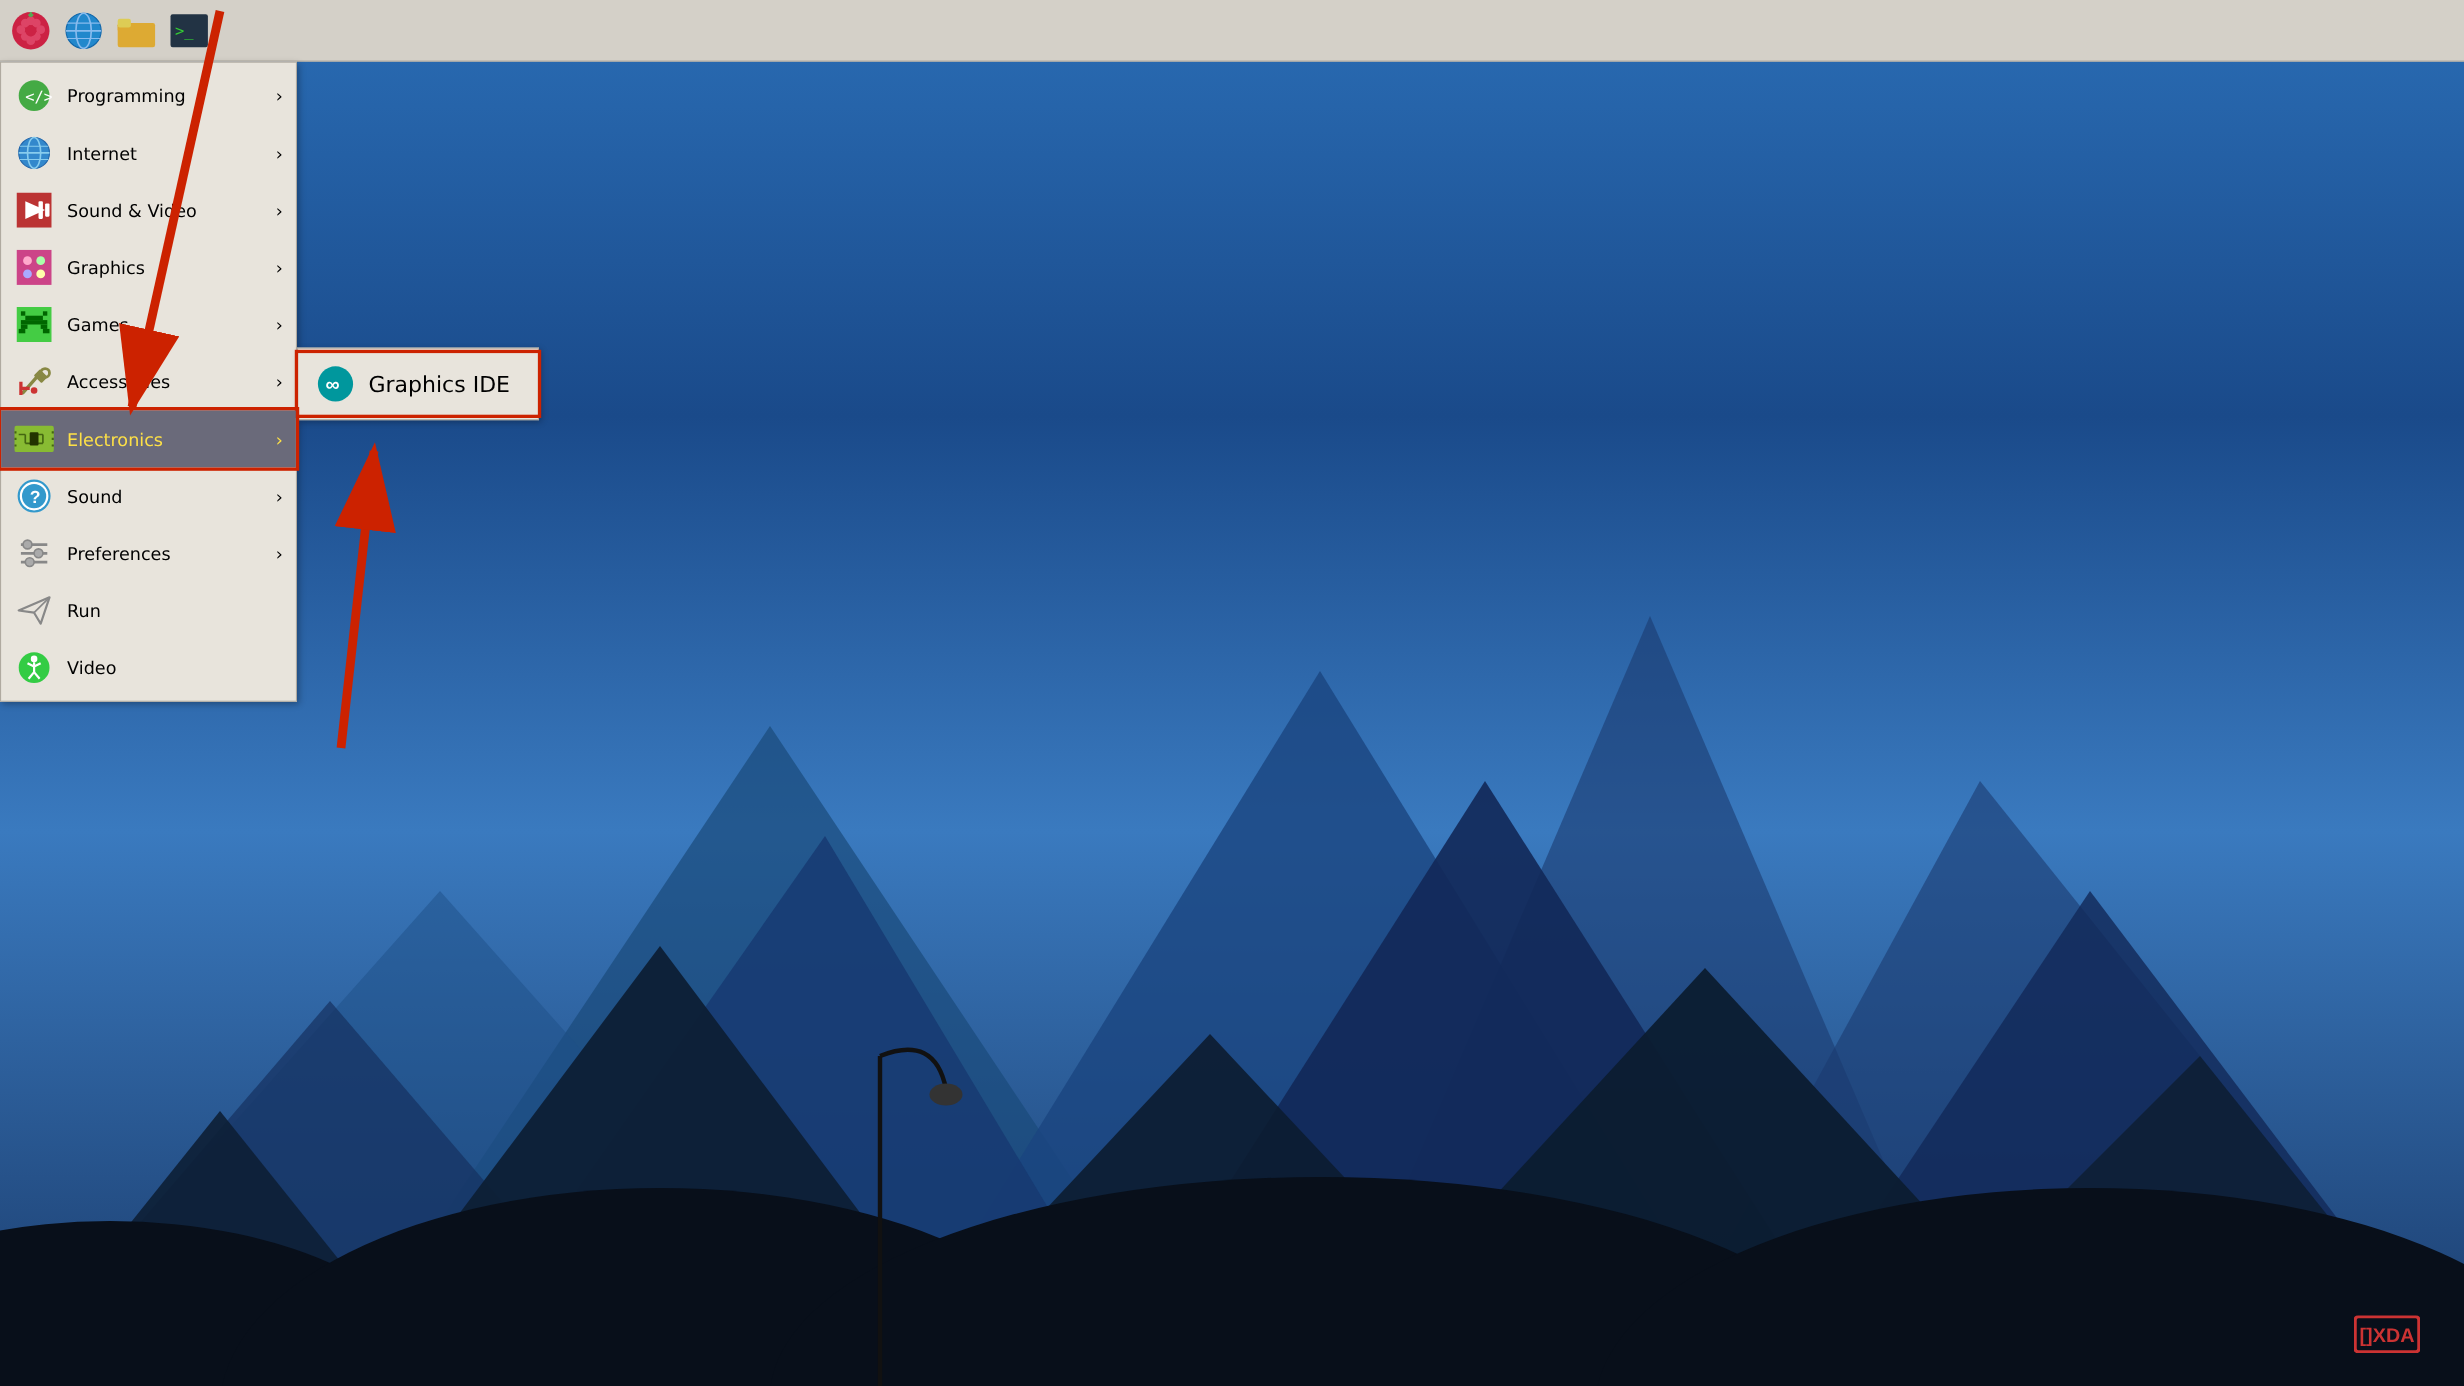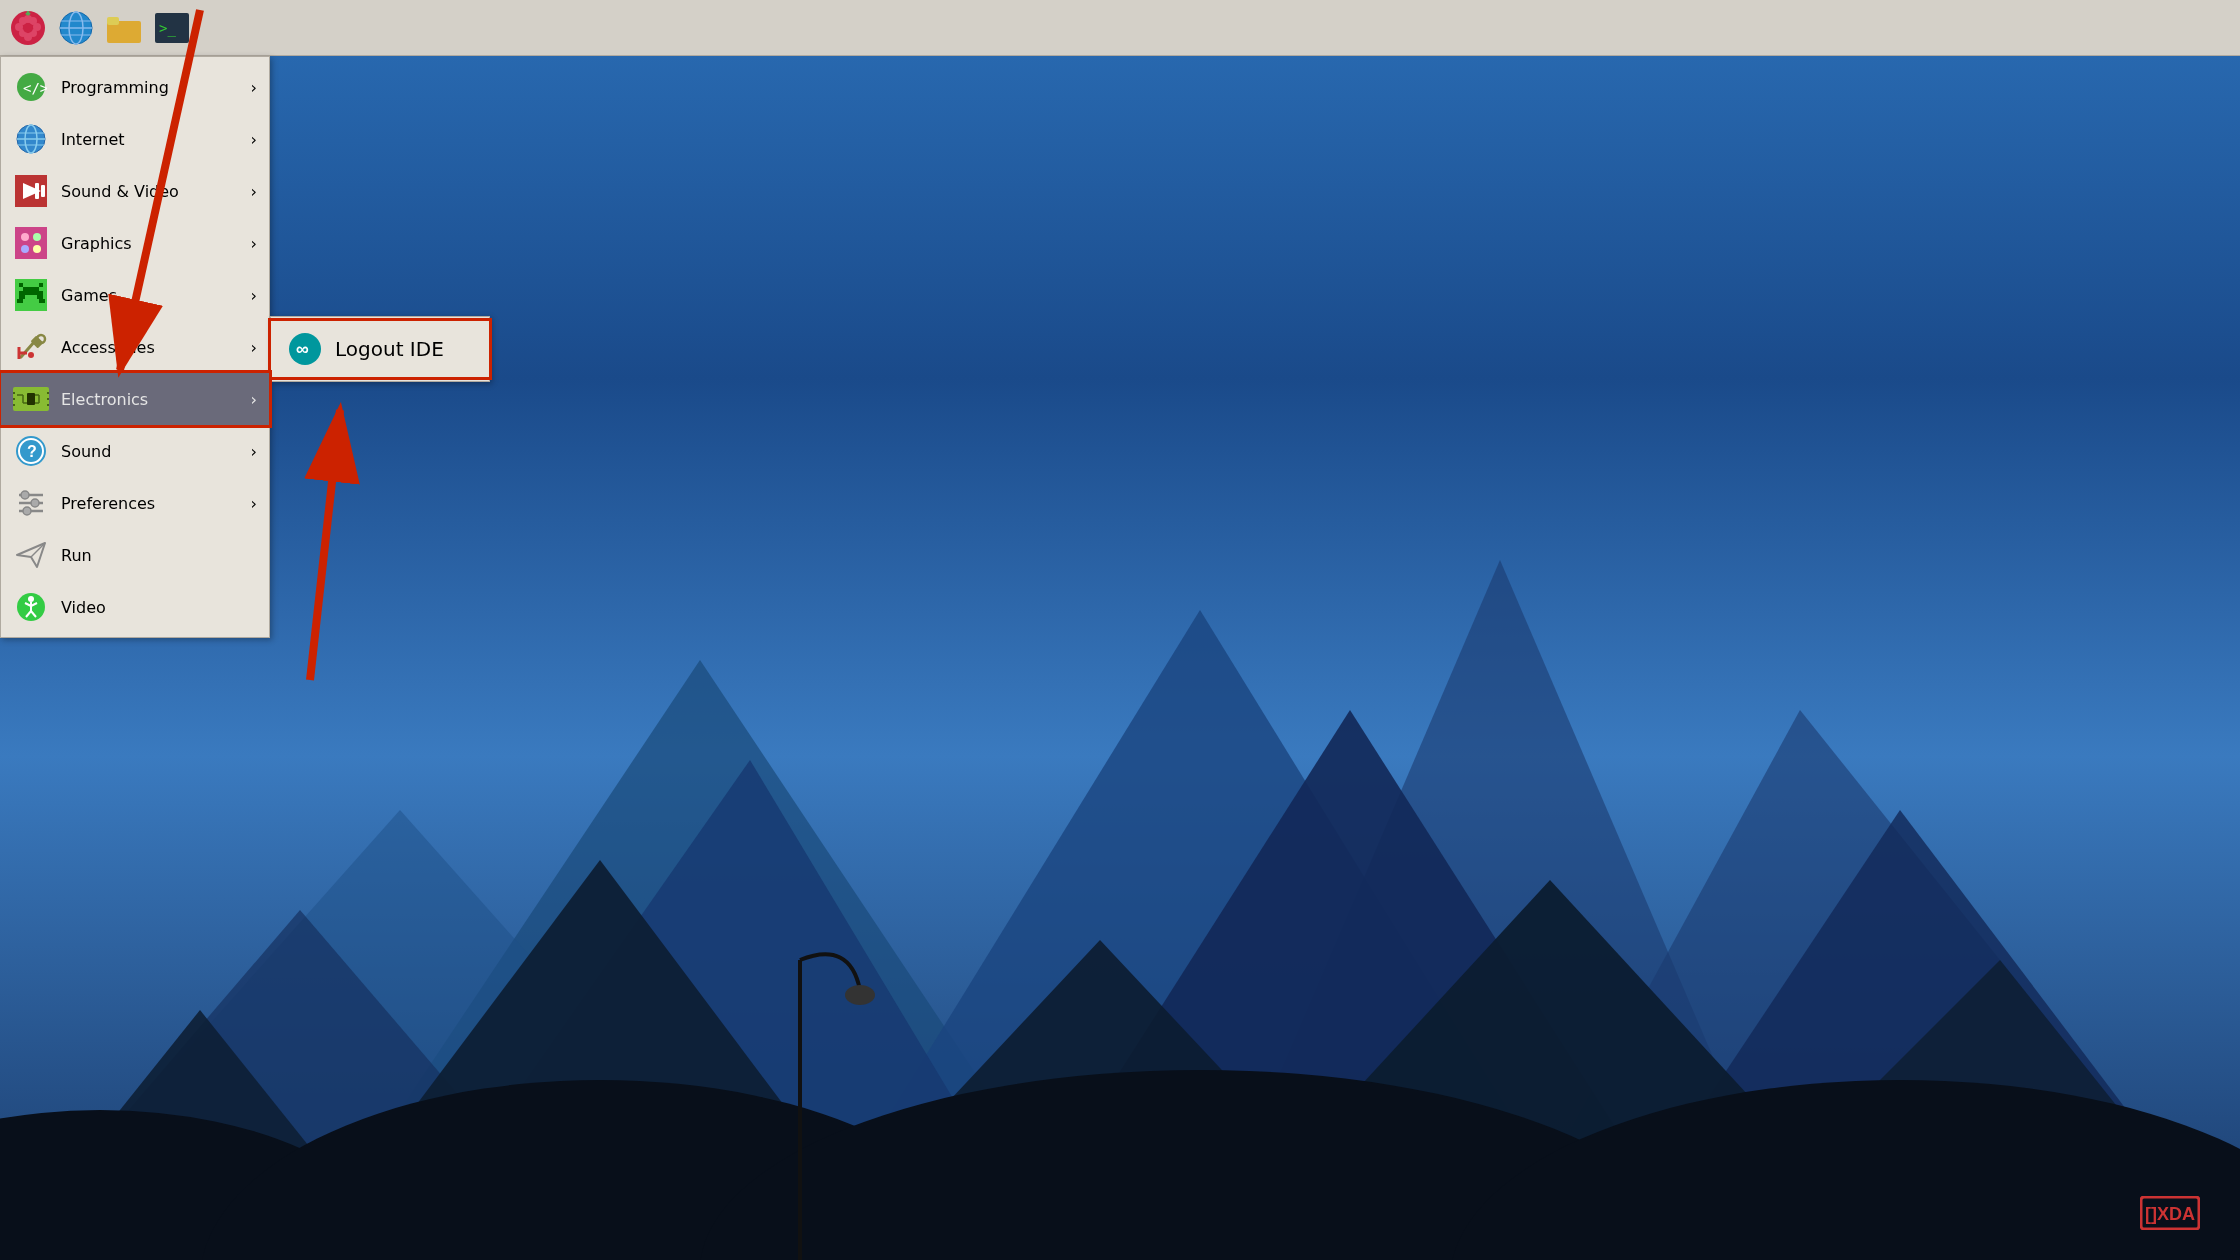--- a/index.html
+++ b/index.html
@@ -73,21 +73,21 @@
       position: relative;
     }
 
     .menu-item:hover, .menu-item.active {
       background: #7a7a8a;
       color: white;
     }
 
     .menu-item.active {
       background: #6a6a7a;
-      color: #e5e5e5;
+      color: #fde047;
       justify-content: center;
     }
 
     .menu-icon {
       width: 36px;
       height: 36px;
       margin-right: 12px;
       display: flex;
       align-items: center;
       justify-content: center;
@@ -444,21 +444,21 @@
   </div>
 
   <div class="submenu">
     <div class="submenu-item arduino-highlight">
       <div class="submenu-icon">
         <svg width="36" height="36" viewBox="0 0 36 36">
           <circle cx="18" cy="18" r="16" fill="#00979d"></circle>
           <text x="9" y="24" font-family="Arial" font-size="18" fill="white" font-weight="bold">∞</text>
         </svg>
       </div>
-      <span class="submenu-label">Logout IDE</span>
+      <span class="submenu-label">Graphics IDE</span>
     </div>
   </div>
 </div>
 
 <svg class="annotation-arrows" viewBox="0 0 2240 1260">
 
   <defs>
     <marker id="arrowhead-red" markerWidth="10" markerHeight="7" refX="9" refY="3.5" orient="auto">
       <polygon points="0 0, 10 3.5, 0 7" fill="#cc2200"></polygon>
     </marker>

